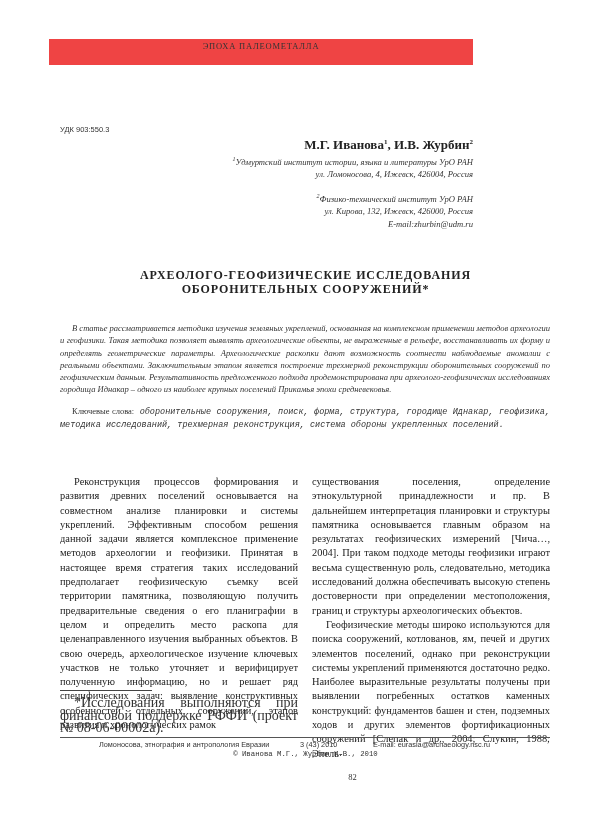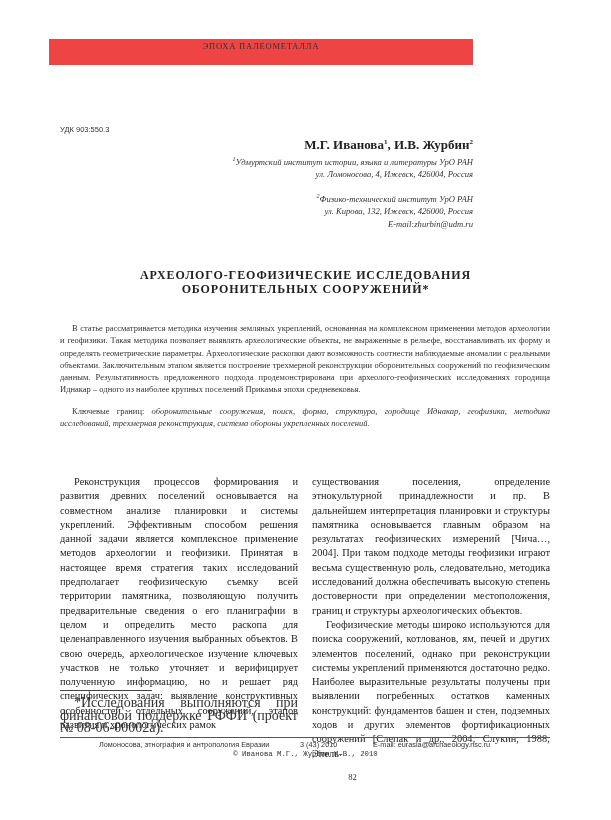--- a/index.html
+++ b/index.html
@@ -9,25 +9,25 @@
   .header-bar { left: 49px; top: 39px; width: 424px; height: 26px; background: #ef4444;
                 text-align: center; font-size: 8.5px; letter-spacing: 0.8px; line-height: 15px; color: #333; }
   .header-bar { width: 424px; }
   .udk { left: 60px; top: 125px; font-family: "Liberation Sans", sans-serif; font-size: 7.5px; color: #333; }
   .authors { right: 138px; top: 137px; font-size: 13px; font-weight: bold; color: #222; }
   .authors sup { font-size: 7px; }
   .affil { right: 138px; text-align: right; font-style: italic; font-size: 8.6px; line-height: 12.4px; color: #333; }
   .affil sup { font-size: 6px; }
   .title { left: 0; width: 611px; top: 268px; text-align: center; font-weight: bold;
            font-size: 12px; line-height: 14px; letter-spacing: 0.9px; color: #222; }
-  .abstract { left: 60px; width: 490px; top: 322px; font-size: 8.5px;
+  .abstract { left: 60px; width: 490px; top: 322px; font-style: italic; font-size: 8.5px;
               line-height: 12.3px; text-align: justify; text-indent: 12px; color: #333; }
   .keywords { left: 60px; width: 490px; top: 405px; font-size: 8.5px; line-height: 12.3px;
               text-align: justify; text-indent: 12px; color: #333; }
-  .keywords .kw-text { font-style: italic; }
+  .keywords .kw-text { font-style: italic; font-family: Liberation Mono, monospace; }
   .col { width: 238px; font-size: 10.4px; line-height: 14.3px; text-align: justify; color: #222; }
   .col p { margin: 0; text-indent: 14px; }
   .col p.noindent { text-indent: 0; }
   .col-left { left: 60px; top: 475px; }
   .col-right { left: 312px; top: 475px; }
   .fn-rule { left: 60px; top: 748px; width: 92px; height: 0; border-top: 1px solid #444; }
   .footnote { left: 60px; width: 238px; top: 754px; font-size: 14px; line-height: 12.5px;
               text-align: justify; text-indent: 14px; color: #333; }
   .footnote { top: 753px; }
   .foot-rule { left: 60px; top: 797px; width: 490px; height: 0; border-top: 1px solid #555; }
@@ -63,21 +63,21 @@
 </div>
 
 <div class="abs title">
   <div>АРХЕОЛОГО-ГЕОФИЗИЧЕСКИЕ ИССЛЕДОВАНИЯ</div>
   <div>ОБОРОНИТЕЛЬНЫХ СООРУЖЕНИЙ*</div>
 </div>
 
 <div class="abs abstract">В статье рассматривается методика изучения земляных укреплений, основанная на комплексном применении методов археологии и геофизики. Такая методика позволяет выявлять археологические объекты, не выраженные в рельефе, восстанавливать их форму и определять геометрические параметры. Археологические раскопки дают возможность соотнести наблюдаемые аномалии с реальными объектами. Заключительным этапом является построение трехмерной реконструкции оборонительных сооружений по геофизическим данным. Результативность предложенного подхода продемонстрирована при археолого-геофизических исследованиях городища Иднакар – одного из наиболее крупных поселений Прикамья эпохи средневековья.</div>
 
 <div class="abs keywords">
-  <span>Ключевые границ:</span><span class="kw-text"> оборонительные сооружения, поиск, форма, структура, городище Иднакар, геофизика, методика исследований, трехмерная реконструкция, система обороны укрепленных поселений.</span>
+  <span>Ключевые слова:</span><span class="kw-text"> оборонительные сооружения, поиск, форма, структура, городище Иднакар, геофизика, методика исследований, трехмерная реконструкция, система обороны укрепленных поселений.</span>
 </div>
 
 <div class="abs col col-left">
   <p>Реконструкция процессов формирования и развития древних поселений основывается на совместном анализе планировки и системы укреплений. Эффективным способом решения данной задачи является комплексное применение методов археологии и геофизики. Принятая в настоящее время стратегия таких исследований предполагает геофизическую съемку всей территории памятника, позволяющую получить предварительные сведения о его планиграфии в целом и определить место раскопа для целенаправленного изучения выбранных объектов. В свою очередь, археологическое изучение ключевых участков не только уточняет и верифицирует полученную информацию, но и решает ряд специфических задач: выявление конструктивных особенностей отдельных сооружений, этапов развития и хронологических рамок</p>
 </div>
 
 <div class="abs col col-right">
   <p class="noindent">существования поселения, определение этнокультурной принадлежности и пр. В дальнейшем интерпретация планировки и структуры памятника основывается главным образом на результатах геофизических измерений [Чича…, 2004]. При таком подходе методы геофизики играют весьма существенную роль, следовательно, методика исследований должна обеспечивать высокую степень достоверности при определении местоположения, границ и структуры археологических объектов.</p>
   <p>Геофизические методы широко используются для поиска сооружений, котлованов, ям, печей и других элементов поселений, однако при реконструкции системы укреплений применяются достаточно редко. Наиболее выразительные результаты получены при выявлении погребенных остатков каменных конструкций: фундаментов башен и стен, подземных ходов и других элементов фортификационных сооружений [Слепак и др., 2004; Слукин, 1988; Эпель-</p>
 </div>

